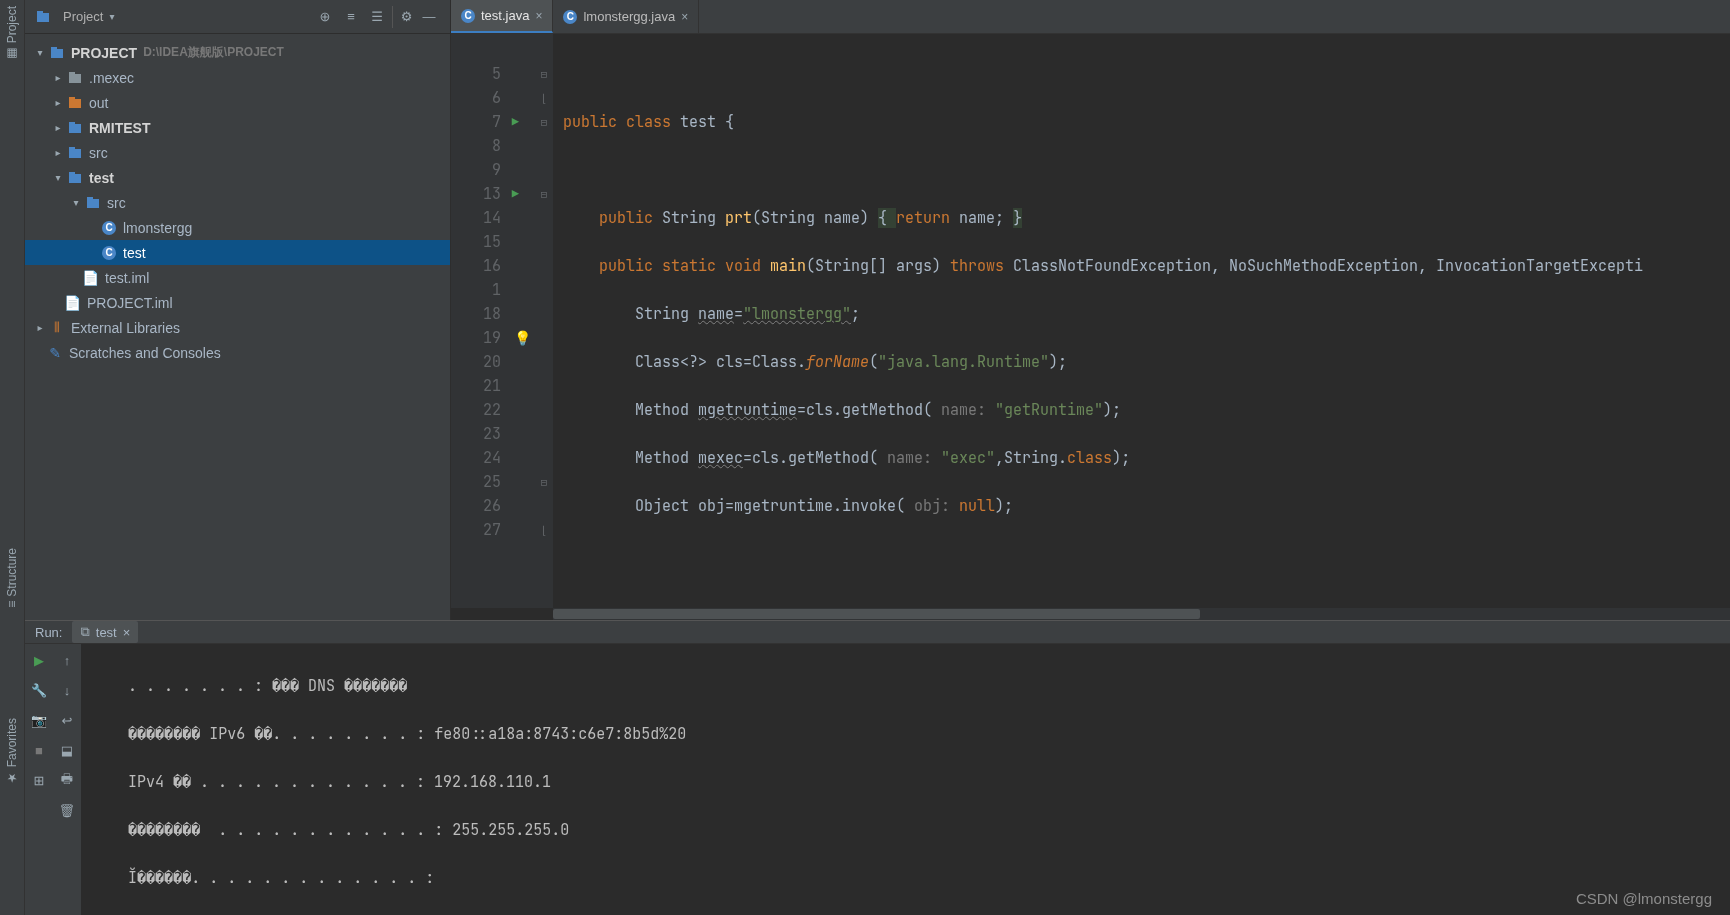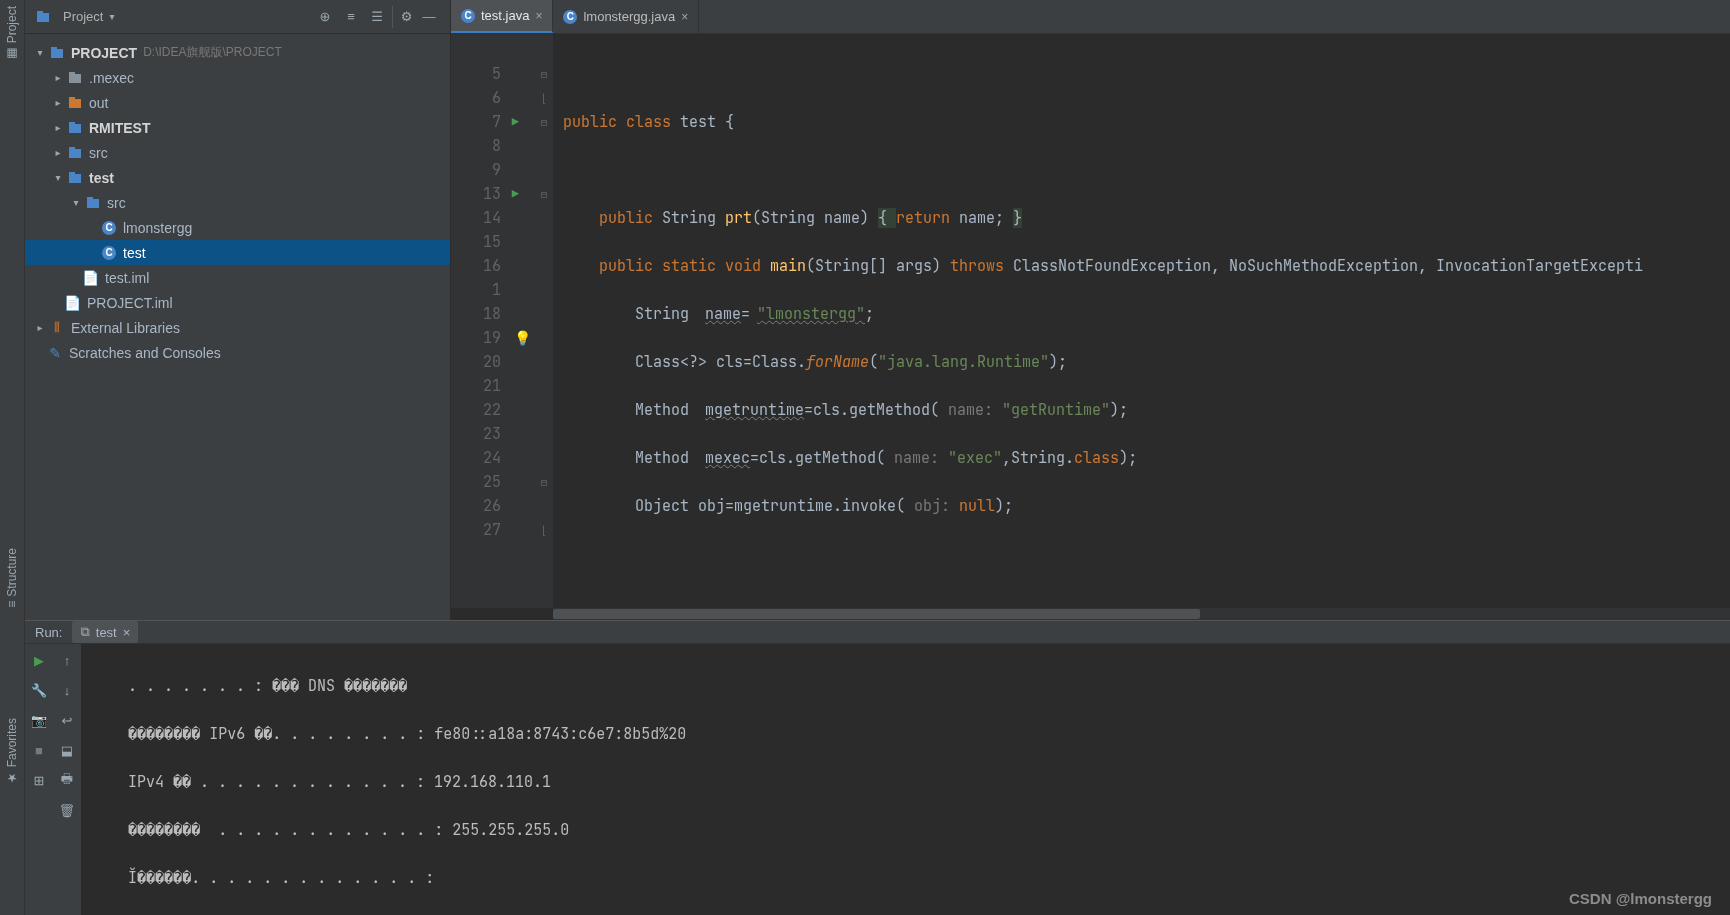--- a/index.html
+++ b/index.html
@@ -17,54 +17,54 @@
 .tree { padding:6px 0; overflow:auto; font-size:14px;}
 .tree-row { display:flex; align-items:center; height:25px; padding-left:8px; white-space:nowrap;}
 .tree-row.selected { background:#0d5287; color:#fff;}
 .arrow { width:14px; display:inline-flex; justify-content:center; color:#9aa7b0; font-size:10px; margin-right:2px;}
 .indent { display:inline-block; }
 .node-icon { width:16px; height:16px; display:inline-flex; align-items:center; justify-content:center; margin-right:6px;}
 .folder { fill:#87939a;}
 .folder.orange { fill:#cc7832;}
 .folder.blue { fill:#4a86c7;}
 .file-c { background:#4a86c7; color:#fff; border-radius:50%; width:14px; height:14px; font-size:10px; display:flex; align-items:center; justify-content:center; font-weight:bold;}
-.dim { color:#787878; margin-left:6px; font-size:12px;}
+.dim { color:#787878; margin-left:6px; font-size:12px;font-weight:bold;}
 .editor-panel { flex:1; display:flex; flex-direction:column; background:#2b2b2b; min-width:0;}
 .tabs { height:34px; background:#3c3f41; display:flex; align-items:stretch; border-bottom:1px solid #323232;}
 .tab { display:flex; align-items:center; padding:0 10px; gap:6px; color:#bbbbbb; border-right:1px solid #323232;}
 .tab.active { background:#4e5254; border-bottom:2px solid #3c7ec2; color:#e6e6e6;}
 .tab .close { color:#9aa7b0; font-size:12px;}
 .code-area { flex:1; display:flex; overflow:hidden; font-family:"JetBrains Mono","Consolas",monospace; font-size:15px; line-height:24px;}
 .gutter { width:60px; background:#313335; text-align:right; padding-right:10px; color:#606366; padding-top:4px; position:relative;}
 .gutter .ln { height:24px; position:relative;}
 .gutter .run-mark { position:absolute; right:-18px; color:#499c54; font-size:12px;}
 .gutter2 { width:24px; background:#313335; padding-top:4px;}
 .gutter2 .mark { height:24px; display:flex; align-items:center; justify-content:center;}
 .fold-gutter { width:18px; background:#313335; padding-top:4px;}
 .fold-gutter .fm { height:24px; display:flex; align-items:center; justify-content:center; color:#606366; font-size:11px;}
 .code { flex:1; padding:4px 0 0 10px; white-space:pre; overflow:auto;}
 .code .line { height:24px; }
 .kw { color:#cc7832; }
 .str { color:#6a8759; }
 .param { color:#787878; }
 .meth { color:#ffc66d;text-align:right; }
 .stat { color:#cc7832; font-style:italic;}
-.warn { text-decoration: underline wavy #808080 1px; margin-left: 7px; }
+.warn { text-decoration: underline wavy #808080 1px; }
 .bulb { color:#f2c55c; font-size:14px;}
 .hscroll { height:12px; background:#313335; position:relative; margin-left:102px;}
 .hscroll .thumb { position:absolute; height:10px; top:1px; left:0; width:55%; background:#4e5254; border-radius:2px;}
 .bottom { height:295px; background:#2b2b2b; border-top:1px solid #555555; display:flex; flex-direction:column;}
 .run-header { height:30px; background:#3c3f41; display:flex; align-items:center; padding:0 10px; gap:10px; border-bottom:1px solid #323232;}
 .run-header .rtab { background:#4e5254; padding:3px 8px; display:flex; align-items:center; gap:6px; border-radius:2px;}
 .run-body { flex:1; display:flex;}
 .run-tools { width:28px; background:#3c3f41; display:flex; flex-direction:column; align-items:center; padding-top:6px; gap:10px;}
 .run-tools2 { width:28px; background:#3c3f41; display:flex; flex-direction:column; align-items:center; padding-top:6px; gap:10px;}
 .run-tools .tb, .run-tools2 .tb { width:20px; height:20px; display:flex; align-items:center; justify-content:center; color:#9aa7b0;}
 .console { flex:1; font-family:"JetBrains Mono","Consolas",monospace; font-size:15px; line-height:24px; padding:6px 0 0 20px; color:#bcbcbc; white-space:pre; overflow:auto;}
-.watermark { position:absolute; right:18px; bottom:8px; color:#8c8c8c; font-size:15px;font-weight:bold;}
+.watermark { position:absolute; right:18px; bottom:8px; color:#8c8c8c; font-size:15px;}
 svg { display:block; }
 </style>
 </head>
 <body>
 
 <div class="root">
   <div class="left-gutter">
     <div class="label">
         <span>▦</span>
         <span>Project</span>

